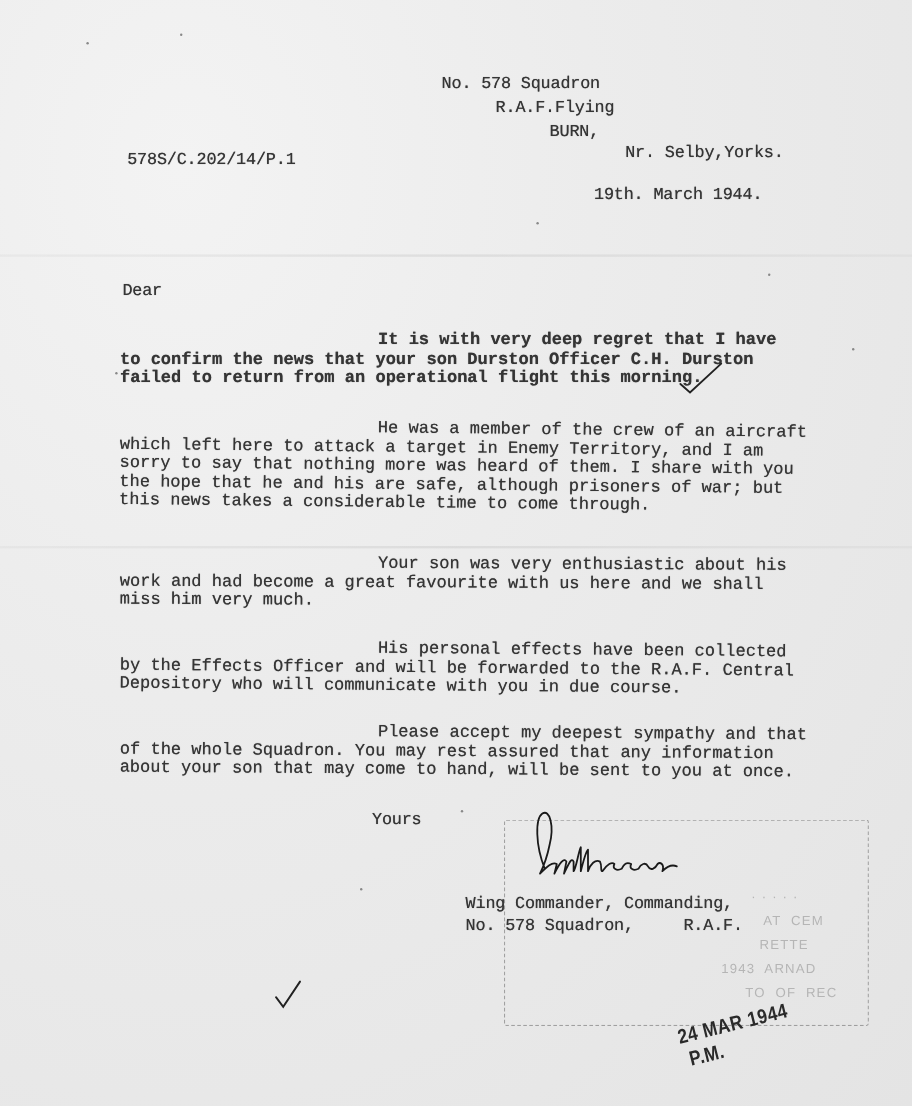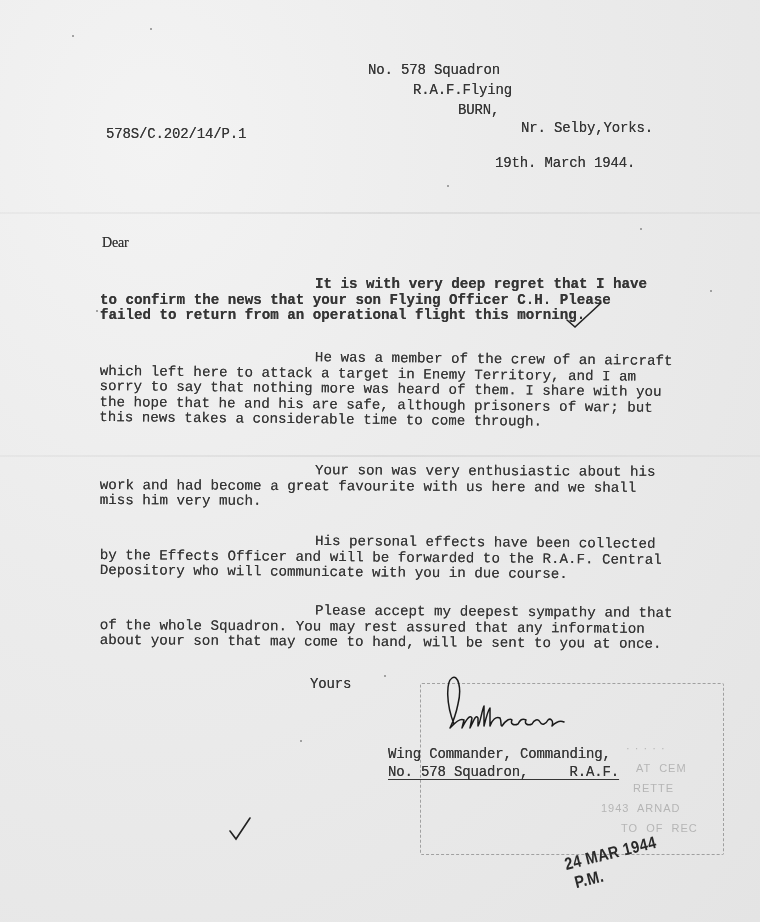--- a/index.html
+++ b/index.html
@@ -37,21 +37,21 @@
       letter-spacing: -0.15px;
       color: #353535;
       text-shadow: 0 0 0.6px #555;
     }
     .ref { left: 106px; top: 108px; margin-top: 18px; }
     .addr1 { left: 368px; top: 62px; }
     .addr2 { left: 413px; top: 82px; }
     .addr3 { left: 458px; top: 102px; }
     .addr4 { left: 474px; top: 120px; margin-left: 47px; }
     .date  { left: 495px; top: 155px; }
-    .salutation { left: 102px; top: 235px; font-family: Liberation Serif, serif; }
+    .salutation { left: 102px; top: 235px; }
 
     .para { position: absolute; left: 100px; }
     .para .line { display: block; white-space: pre; font-size: 14.2px; line-height: 15.5px; color: #353535; text-shadow: 0 0 0.6px #555; }
     .para .indent { padding-left: 215px; }
 
     .p1 { top: 277px; font-weight: bold; }
     .p2 { top: 348px; transform: rotate(0.6deg); transform-origin: left top; }
     .p3 { top: 462px; transform: rotate(0.3deg); transform-origin: left top; }
     .p4 { top: 532px; transform: rotate(0.5deg); transform-origin: left top; }
     .p5 { top: 602px; transform: rotate(0.4deg); transform-origin: left top; }
@@ -76,21 +76,21 @@
       white-space: pre;
     }
     .signature {
       position: absolute;
       left: 440px;
       top: 674px;
       width: 140px;
       height: 60px;
     }
     .sig-title1 { left: 388px; top: 746px; text-align: center; }
-    .sig-title2 { left: 388px; top: 764px; text-decoration: underline; text-underline-offset: 3px; }
+    .sig-title2 { left: 388px; top: 764px; text-underline-offset: 3px; }
 
     .recipient { position: absolute; left: 100px; top: 802px; }
     .recipient .line { display: block; white-space: pre; font-size: 14px; line-height: 17px; color: #353535; text-shadow: 0 0 0.6px #555; }
 
     .checkmark { position: absolute; }
     .received-stamp {
       position: absolute;
       left: 560px;
       top: 838px;
       font-family: "Liberation Sans", sans-serif;
@@ -125,21 +125,21 @@
   <div class="t addr2">R.A.F.Flying</div>
   <div class="t addr3">BURN,</div>
   <div class="t addr4">Nr. Selby,Yorks.</div>
 
   <div class="t date">19th. March 1944.</div>
 
   <div class="t salutation">Dear</div>
 
   <div class="para p1">
     <span class="line indent">It is with very deep regret that I have</span>
-    <span class="line">to confirm the news that your son Flying Officer C.H. Please</span>
+    <span class="line">to confirm the news that your son Durston Officer C.H. Durston</span>
     <span class="line">failed to return from an operational flight this morning.</span>
   </div>
 
   <svg class="checkmark" style="left:565px; top:300px;" width="40" height="30">
     <path d="M2 20 L10 27 L36 3" stroke="#222" stroke-width="1.6" fill="none" stroke-linecap="round"></path>
   </svg>
 
   <div class="para p2">
     <span class="line indent">He was a member of the crew of an aircraft</span>
     <span class="line">which left here to attack a target in Enemy Territory, and I am</span>

